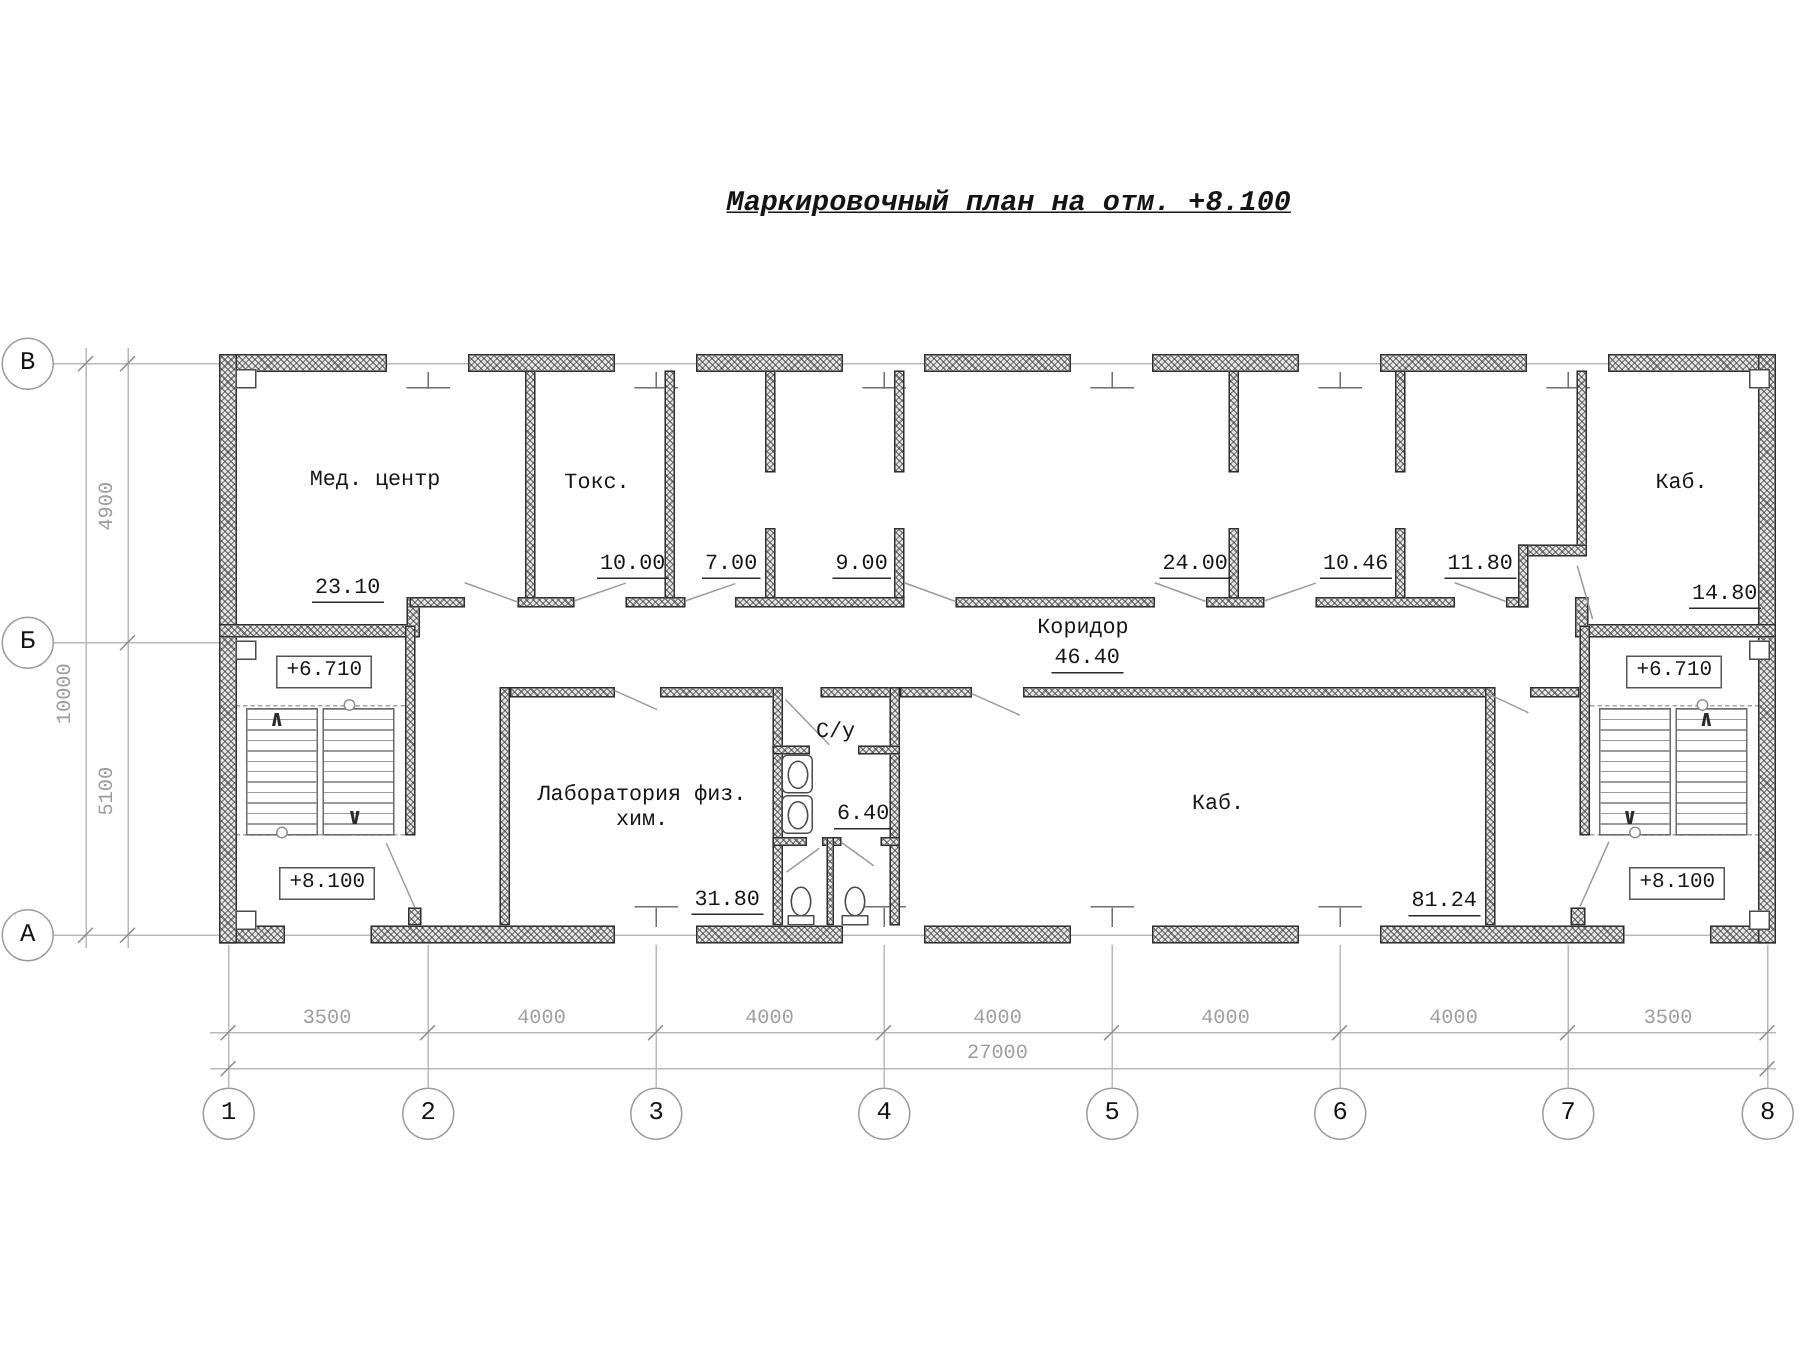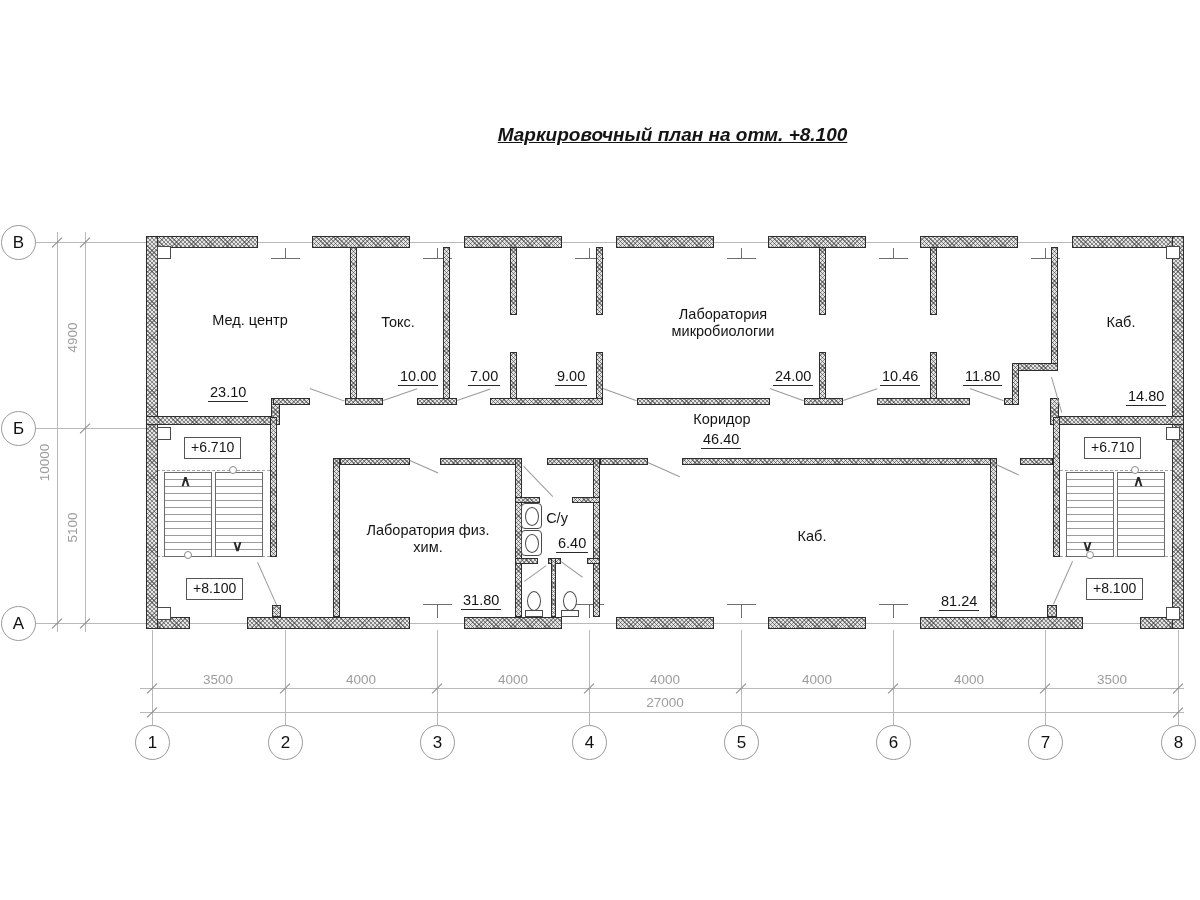--- a/index.html
+++ b/index.html
@@ -1,16 +1,16 @@
 <!DOCTYPE html>
 <html><head>
 <meta charset="utf-8">
 <style>
   html,body{margin:0;padding:0;background:#fff;}
-  #plan{position:relative;width:1200px;height:900px;background:#fff;font-family:Liberation Sans, sans-serif;overflow:hidden;}
+  #plan{position:relative;width:1200px;height:900px;background:#fff;font-family:Liberation Mono, monospace;overflow:hidden;}
   .w{position:absolute;box-sizing:border-box;border:1px solid #2e2e2e;background-color:#e4e4e4;
      background-image:repeating-linear-gradient(45deg,rgba(45,45,45,.55) 0 1px,transparent 1px 3px),
                       repeating-linear-gradient(-45deg,rgba(45,45,45,.45) 0 1px,transparent 1px 3px);z-index:3;}
   .tl{position:absolute;background:#6f6f6f;z-index:2;}
   .gl{position:absolute;background:#b9b9b9;z-index:1;}
   .tick{position:absolute;width:14px;height:1px;background:#8a8a8a;transform:rotate(-45deg);z-index:2;}
   .leaf{position:absolute;height:1px;background:#9a9a9a;transform-origin:0 0;z-index:4;}
   .circle{position:absolute;width:33px;height:33px;border:1px solid #9a9a9a;border-radius:50%;background:#fff;
           display:flex;align-items:center;justify-content:center;font-size:17px;color:#111;z-index:5;}
   .rlabel{position:absolute;color:#141414;font-size:14.5px;text-align:center;line-height:1.15;z-index:6;}
@@ -232,25 +232,24 @@
   <div class="fix" style="left:521px;top:530px;width:21px;height:26px;border-radius:4px">
     <div style="position:absolute;left:3px;top:3px;width:12px;height:17px;border:1px solid #4a4a4a;border-radius:50%"></div>
   </div>
   <div class="fix" style="left:527px;top:591px;width:14px;height:20px;border-radius:50%"></div>
   <div class="fix" style="left:525px;top:610px;width:18px;height:7px"></div>
   <div class="fix" style="left:563px;top:591px;width:14px;height:20px;border-radius:50%"></div>
   <div class="fix" style="left:561px;top:610px;width:18px;height:7px"></div>
 
   <div class="rlabel" style="left:180px;top:312px;width:140px">Мед. центр</div>
   <div class="rlabel" style="left:363px;top:314px;width:70px">Токс.</div>
-  <div class="rlabel" style="left:657px;top:306px;width:132px">Лаборатория микробиологии</div>
   <div class="rlabel" style="left:1086px;top:314px;width:70px">Каб.</div>
   <div class="rlabel" style="left:662px;top:411px;width:120px">Коридор</div>
   <div class="rlabel" style="left:358px;top:522px;width:140px">Лаборатория физ. хим.</div>
-  <div class="rlabel" style="left:532px;top:510px;width:50px">С/у</div>
+  <div class="rlabel" style="left:532px;top:480px;width:50px">С/у</div>
   <div class="rlabel" style="left:777px;top:528px;width:70px">Каб.</div>
 
   <div class="area" style="left:208px;top:384px">23.10</div>
   <div class="area" style="left:398px;top:368px">10.00</div>
   <div class="area" style="left:468px;top:368px">7.00</div>
   <div class="area" style="left:555px;top:368px">9.00</div>
   <div class="area" style="left:773px;top:368px">24.00</div>
   <div class="area" style="left:880px;top:368px">10.46</div>
   <div class="area" style="left:963px;top:368px">11.80</div>
   <div class="area" style="left:1126px;top:388px">14.80</div>

